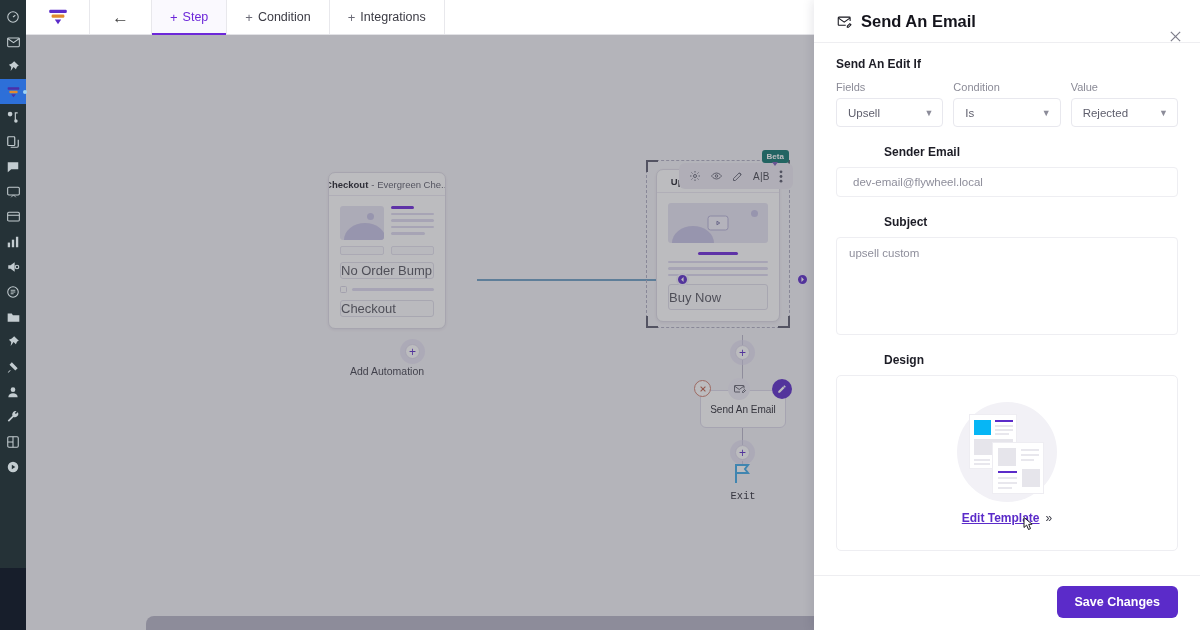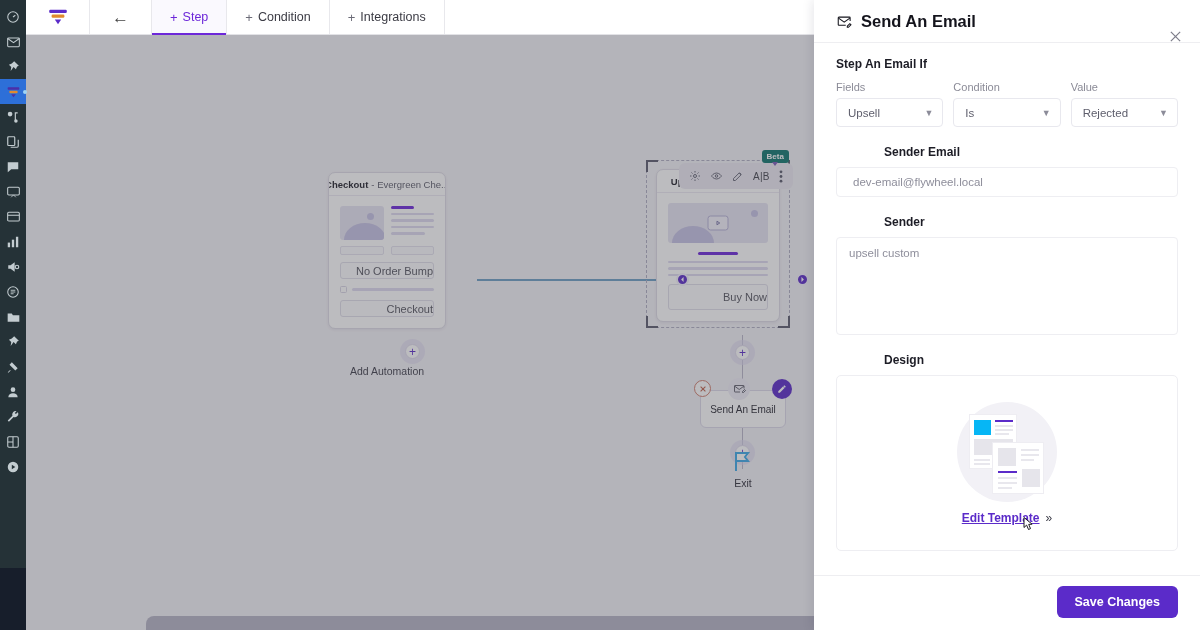--- a/index.html
+++ b/index.html
@@ -129,22 +129,22 @@
     content: ""; position: absolute; right: 10px; top: 7px; width: 7px; height: 7px;
     border-radius: 50%; background: #c6c2e4;
   }
   .ph-line { height: 2.5px; border-radius: 2px; background: #dedaf0; margin-bottom: 4px; }
   .ph-line.dark { background: #6d28d9; width: 55%; height: 2.5px; }
   .ph-bar {
     height: 9px; border-radius: 2px; border: 1px solid #e4e2ee; background: #fafafd;
   }
   .ph-btn {
     height: 17px; border-radius: 3px; border: 1px solid #e0dee9; background: #fcfcfe;
-    display: flex; align-items: center; justify-content: flex-end;
-    font-size: 11px; color: #55555f;
+    display: flex; align-items: center; justify-content: flex-start;
+    font-size: 13px; color: #55555f;
   }
   .ph-check { width: 7px; height: 7px; border: 1px solid #d8d5e4; border-radius: 1.5px; }
 
   
   #node-checkout { left: 302px; top: 137px; width: 118px; }
   .co-row { display: flex; gap: 7px; }
   .co-row .col { flex: 1; }
 
   
   #upsell-frame {
@@ -234,21 +234,21 @@
     border-radius: 50%; background: #fff; border: 1px solid #d07f6f;
     color: #c0654f; display: flex; align-items: center; justify-content: center;
     font-size: 10px; z-index: 14;
   }
   .node-pen {
     position: absolute; left: 746px; top: 344px; width: 20px; height: 20px;
     border-radius: 50%; background: #5b2bc9; z-index: 14;
     display: flex; align-items: center; justify-content: center;
   }
   .exit-node {
-    position: absolute; left: 697px; top: 415px; width: 40px; text-align: center; z-index: 12;
+    position: absolute; left: 697px; top: 427px; width: 40px; text-align: center; z-index: 12; font-family: Liberation Mono, monospace;
   }
   .exit-label { font-size: 10.5px; color: #2f2f3a; margin-top: 1px; }
 
   
   .panel {
     position: absolute; right: 0; top: 0; width: 386px; height: 630px;
     background: #ffffff; z-index: 60;
     box-shadow: -2px 0 10px rgba(30,25,60,.10);
     display: flex; flex-direction: column;
   }
@@ -700,21 +700,21 @@
         <svg width="13" height="13" viewBox="0 0 14 14" stroke="currentColor" stroke-width="1.3">
             <path d="M2 2l10 10M12 2L2 12"></path>
           </svg>
       </div>
     </div>
     <div class="panel-divider"></div>
 
     <div class="panel-body">
 
       <div>
-        <div class="sec-title">Step An Email If</div>
+        <div class="sec-title">Send An Edit If</div>
         <div class="fields-row">
           <div class="field-col">
             <div class="field-label">Fields</div>
             <div class="select">
               <span>Upsell</span>
               <span class="chev">▼</span>
             </div>
           </div>
           <div class="field-col">
             <div class="field-label">Condition</div>
@@ -734,21 +734,21 @@
       </div>
 
       <div class="sec-block">
         <span class="sec-title">Sender Email</span>
         <div class="text-input">
           <span>dev-email@flywheel.local</span>
         </div>
       </div>
 
       <div class="sec-block">
-        <span class="sec-title">Sender</span>
+        <span class="sec-title">Subject</span>
         <div class="textarea">
           <span>upsell custom</span>
         </div>
       </div>
 
       <div class="sec-block">
         <span class="sec-title">Design</span>
         <div class="design-box">
           <div class="tmpl-illu">
             <div class="tmpl-circle"></div>

